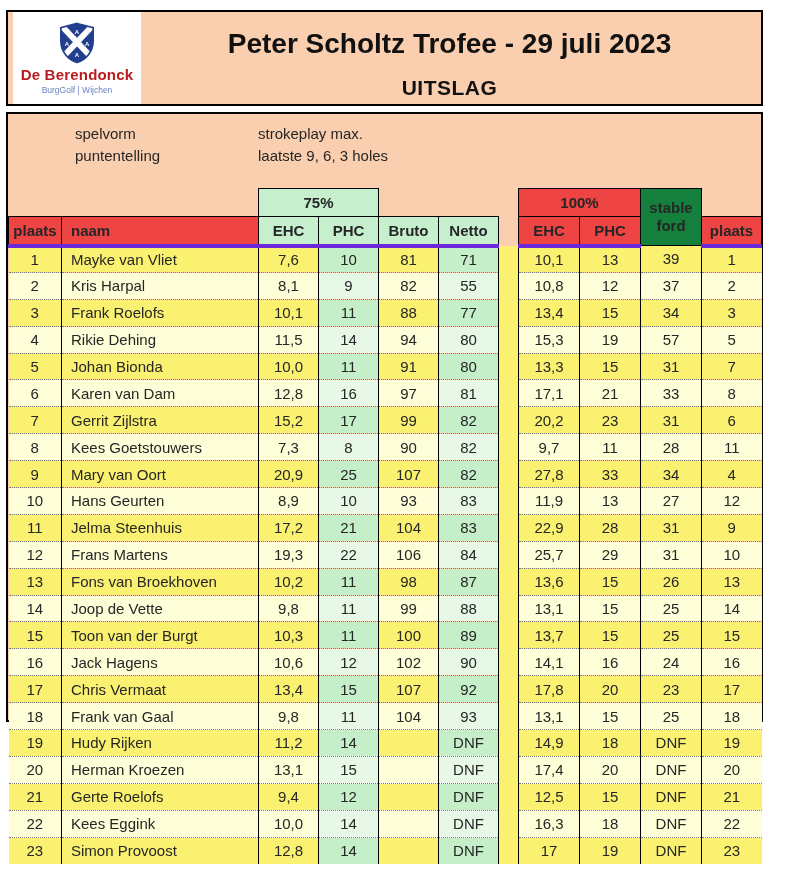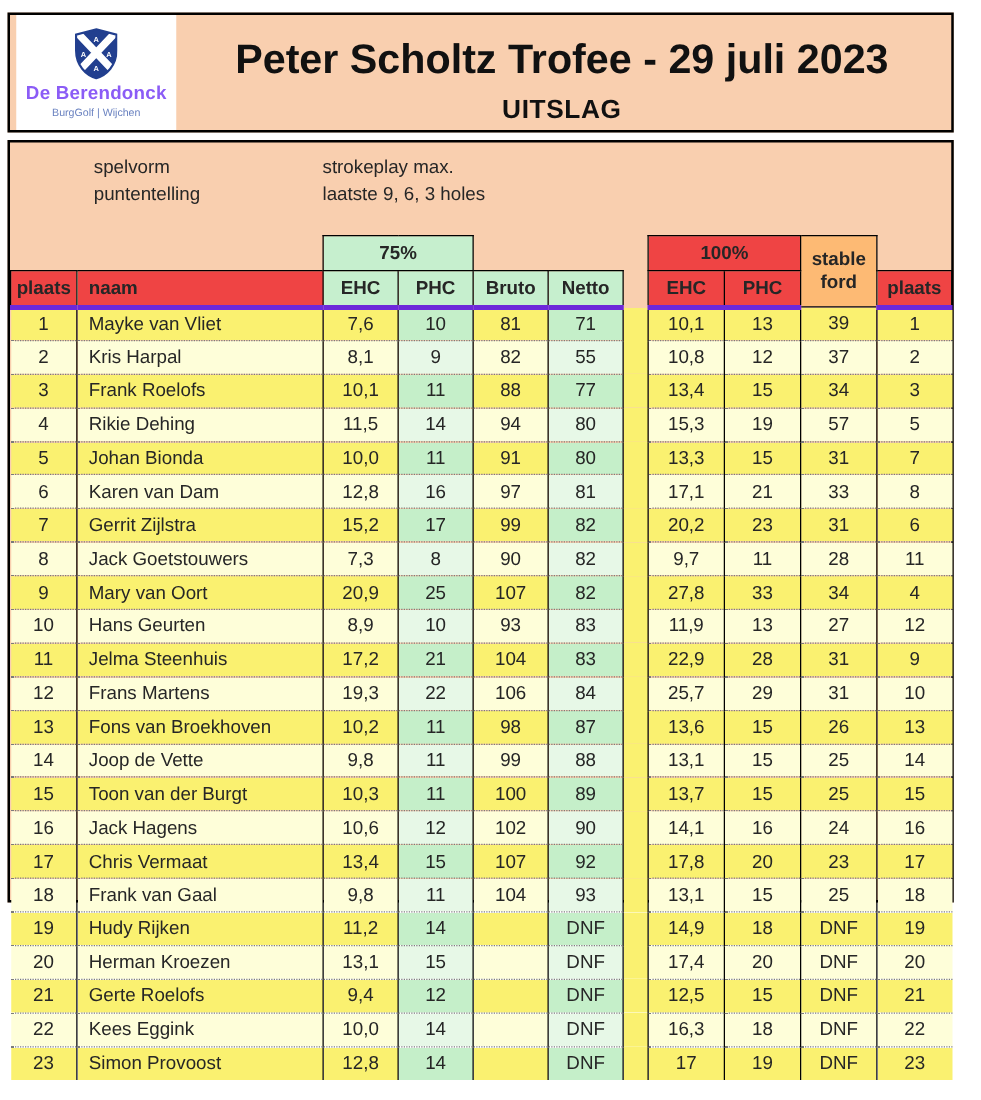--- a/index.html
+++ b/index.html
@@ -16,25 +16,25 @@
   .banner {
     position:absolute; left:6px; top:10px; width:757px; height:96px;
     background:#F9CFAF; border:2px solid #000;
   }
   .logo-box {
     position:absolute; left:5px; top:0; bottom:0; width:128px;
     background:#ffffff;
     display:flex; flex-direction:column; align-items:center; justify-content:center;
     gap:2px;
   }
-  .logo-name { color:#8b5cf6; font-weight:bold; font-size:15px; letter-spacing:0.2px; }
+  .logo-name { color:#b91c1c; font-weight:bold; font-size:15px; letter-spacing:0.2px; }
   .logo-tagline { color:#6A82C0; font-size:8.5px; }
   .banner-title {
     position:absolute; left:130px; right:0; top:16px;
-    text-align:center; font-size:33px; font-weight:bold; color:#111;
+    text-align:center; font-size:28px; font-weight:bold; color:#111;
   }
   .banner-subtitle {
     position:absolute; left:130px; right:0; top:64px;
     text-align:center; font-size:21px; font-weight:bold; color:#111; letter-spacing:0.5px;
   }
 
   
   .main-box {
     position:absolute; left:6px; top:112px; width:757px; height:610px;
     background:#F9CFAF; border:2px solid #000;
@@ -49,21 +49,21 @@
   td + td { border-left:1px solid #000; }
 
   tr.group-row td { height:28px; }
   tr.head-row  td { height:29px; }
 
   .hc { border:1px solid #000; font-weight:bold; background:#ef4444; }
   .hc-green { background:#C6EFCE; }
   .ghost { border:none !important; background:transparent; }
   .ghost + td { border-left:1px solid #000; }
   .stable-cell {
-    border:1px solid #000; font-weight:bold; background:#fdba74;
+    border:1px solid #000; font-weight:bold; background:#15803d;
     vertical-align:middle; line-height:18px;
   }
   tr.head-row td { border-bottom:4px solid #6d28d9; }
 
   
   tr.data td { border-top:1px dotted #7b7b7b; }
   tr.data td.gap-d { border-top:none; }
   tr.data:first-of-type td { border-top:none; }
   td.c-naam { text-align:left; padding-left:9px; }
 
@@ -245,21 +245,21 @@
           <td class="grn">82</td>
           <td class="gap-d"></td>
           <td class="yel">20,2</td>
           <td class="yel">23</td>
           <td class="yel">31</td>
           <td class="yel">6</td>
         </tr>
 
         <tr class="data r-even">
           <td class="yel">8</td>
-          <td class="yel c-naam">Jack Goetstouwers</td>
+          <td class="yel c-naam">Kees Goetstouwers</td>
           <td class="yel">7,3</td>
           <td class="grn">8</td>
           <td class="yel">90</td>
           <td class="grn">82</td>
           <td class="gap-d"></td>
           <td class="yel">9,7</td>
           <td class="yel">11</td>
           <td class="yel">28</td>
           <td class="yel">11</td>
         </tr>

